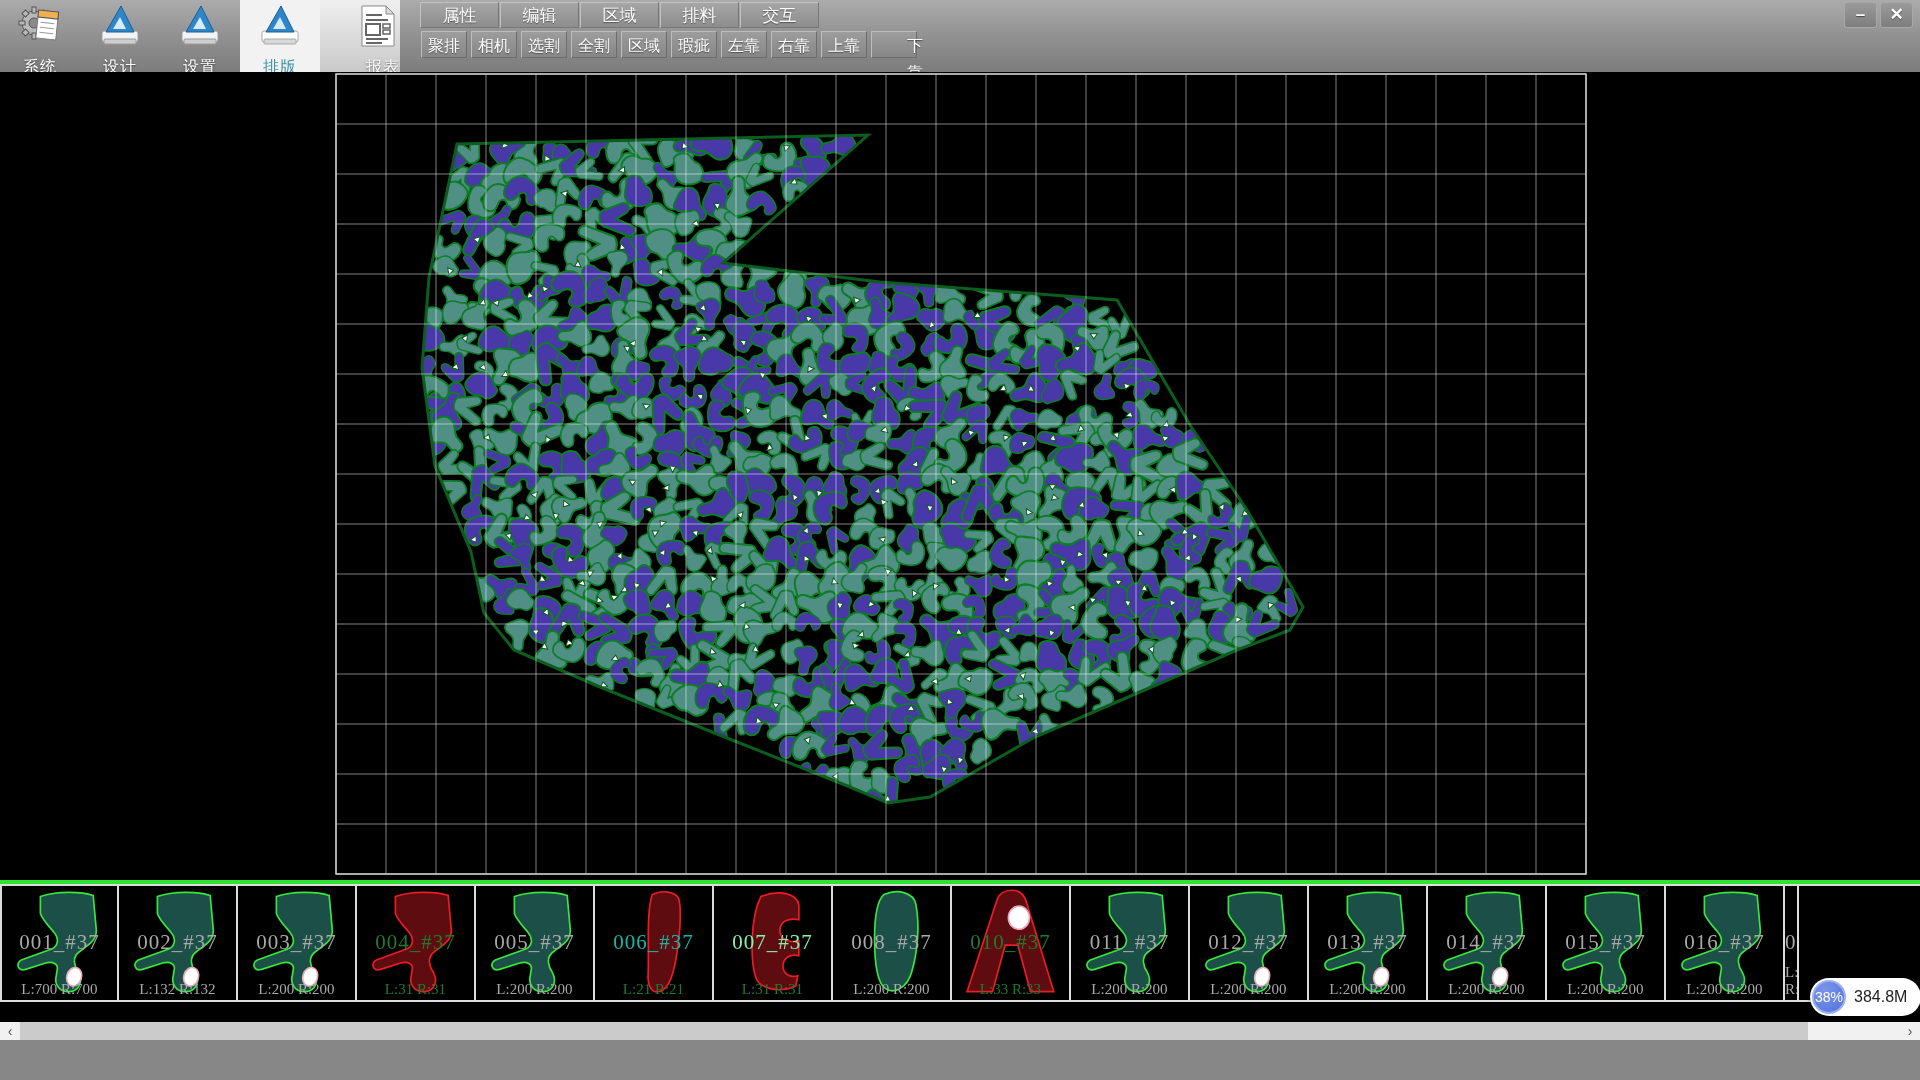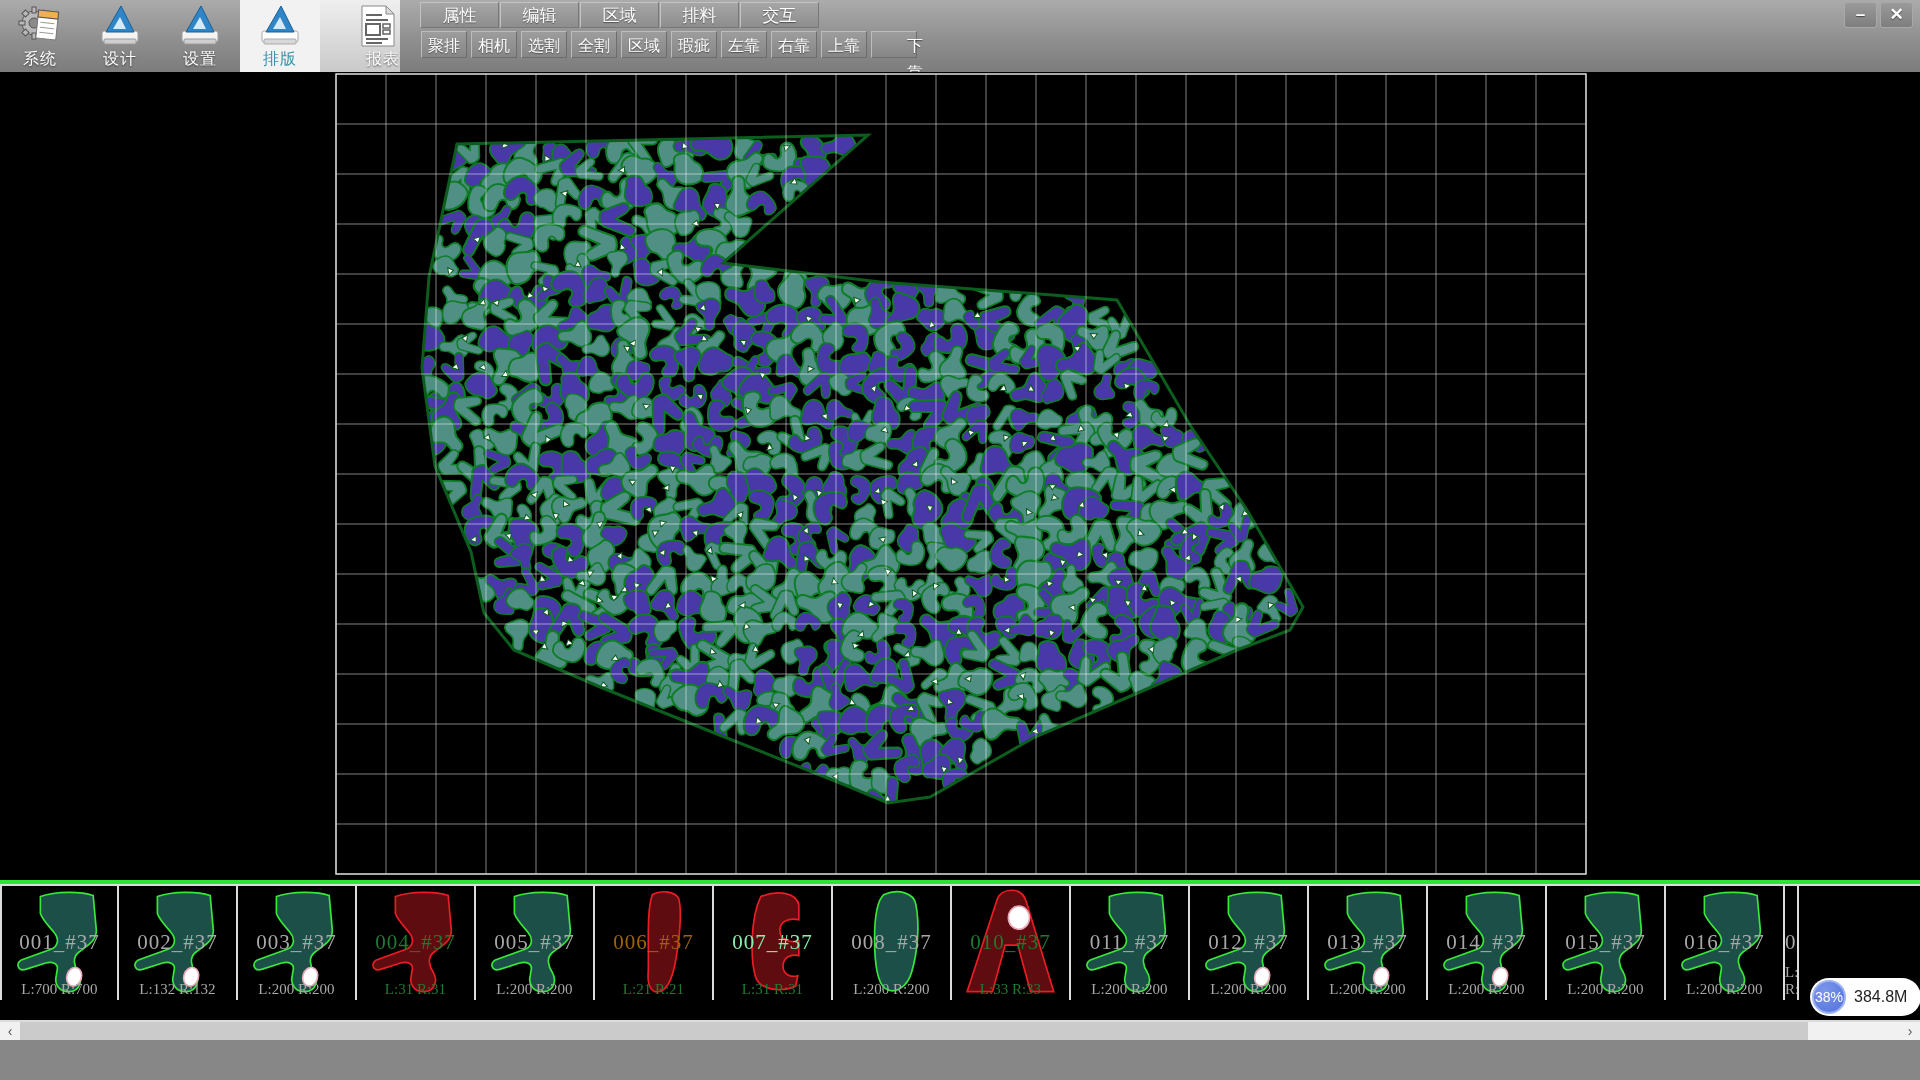--- a/index.html
+++ b/index.html
@@ -4,38 +4,38 @@
 <style>
   html,body{margin:0;padding:0;width:1920px;height:1080px;overflow:hidden;background:#000;
     font-family:"Liberation Sans",sans-serif;-webkit-font-smoothing:antialiased;}
   .abs{position:absolute;}
   
   #toolbar{left:0;top:0;width:1920px;height:72px;
     background:linear-gradient(#ababab,#8f8f8f 55%,#7c7c7c);border-bottom:1px solid #5f5f5f;}
   .launcher-btn{top:0;height:72px;width:80px;display:flex;flex-direction:column;align-items:center;
     justify-content:flex-start;cursor:pointer;}
   .launcher-btn .ic{margin-top:3px;width:46px;height:46px;}
-  .launcher-btn .lb{font-size:16px;color:#fff;text-shadow:0 1px 2px rgba(0,0,0,.55);margin-top:0px;letter-spacing:1px;}
+  .launcher-btn .lb{font-size:16px;color:#fff;text-shadow:0 1px 2px rgba(0,0,0,.55);margin-top:8px;letter-spacing:1px;}
   .launcher-btn.active{background:#f2f2f2;}
   .launcher-btn.active .lb{color:#3a8fa8;text-shadow:none;}
   .launcher-btn.lightbg{background:linear-gradient(#efefef,#c9c9c9);}
   .menu-tab{top:2px;height:26px;width:79px;line-height:26px;text-align:center;color:#fff;font-size:17px;
     text-shadow:0 1px 1px rgba(0,0,0,.45);background:linear-gradient(#a6a6a6,#8d8d8d);
     border:1px solid #c2c2c2;border-right-color:#777;border-bottom-color:#777;box-sizing:border-box;cursor:pointer;}
   .tool-btn{top:31px;height:27px;width:46px;line-height:27px;text-align:center;color:#fff;font-size:16px;
     text-shadow:0 1px 1px rgba(0,0,0,.45);background:linear-gradient(#9d9d9d,#868686);
     border:1px solid #bdbdbd;border-right-color:#6d6d6d;border-bottom-color:#6d6d6d;box-sizing:border-box;cursor:pointer;}
   .win-btn{top:2px;height:26px;width:33px;border-radius:3px;border:1px solid #a9a9a9;
     background:linear-gradient(#9a9a9a,#7e7e7e);color:#fff;font-size:17px;font-weight:bold;
     text-align:center;line-height:24px;box-sizing:border-box;cursor:pointer;text-shadow:0 1px 1px rgba(0,0,0,.5);}
   
   #canvas-wrap{left:0;top:72px;width:1920px;height:808px;background:#000;cursor:crosshair;}
   
   #tray-divider{left:0;top:880px;width:1920px;height:4px;background:#2ee432;}
-  #tray{left:0;top:884px;width:1920px;height:138px;background:#000;display:flex;border-top:2px solid #dcdcdc;border-bottom:2px solid #dcdcdc;box-sizing:border-box;}
+  #tray{left:0;top:884px;width:1920px;height:118px;background:#000;display:flex;border-top:2px solid #dcdcdc;border-bottom:2px solid #dcdcdc;box-sizing:border-box;}
   .tray-cell{position:relative;width:119px;height:114px;flex:0 0 auto;border-right:2px solid #dcdcdc;
     border-left:none;box-sizing:border-box;overflow:hidden;cursor:pointer;background:#000;}
   .tray-cell:first-child{border-left:2px solid #dcdcdc;}
   .tray-cell svg{position:absolute;left:0;top:0;}
   .cell-id{position:absolute;left:0;right:0;top:44px;text-align:center;
     font-family:"Liberation Serif",serif;font-size:21px;letter-spacing:1px;}
   .cell-lr{position:absolute;left:0;right:0;bottom:2px;text-align:center;
     font-family:"Liberation Serif",serif;font-size:15px;}
   
   #hscroll{left:0;top:1022px;width:1920px;height:18px;background:#f1f1f1;}
@@ -1073,21 +1073,21 @@
       <svg width="119" height="114" viewBox="0 0 100 108">
         <path d="M30,10 C45,5 68,5 80,9 L83,42 C83,52 76,55 66,63 C60,68 62,76 66,82 C70,89 68,99 58,100 C48,101 43,93 45,85 L46,79 C47,74 42,71 35,73 L16,79 C9,81 6,74 12,70 L40,60 C47,57 48,50 43,44 C38,38 32,32 30,26 Z" fill="#1d4f49" stroke="#39e639" stroke-width="1.6"></path>
       </svg>
       <div class="cell-id" style="color: rgb(168, 168, 168);">005_#37</div>
       <div class="cell-lr" style="color: rgb(168, 168, 168);">L:200 R:200</div>
     </div>
     <div class="tray-cell">
       <svg width="119" height="114" viewBox="0 0 100 108">
         <path d="M48,8 C58,3 70,6 73,12 C76,24 74,45 71,65 C68,84 64,97 55,100 C47,102 43,94 44,82 C45,62 42,24 48,8 Z" fill="#5f0c10" stroke="#ea1c24" stroke-width="1.6"></path>
       </svg>
-      <div class="cell-id" style="color: #a16207;">006_#37</div>
+      <div class="cell-id" style="color: #14b8a6;">006_#37</div>
       <div class="cell-lr" style="color: rgb(31, 122, 47);">L:21 R:21</div>
     </div>
     <div class="tray-cell">
       <svg width="119" height="114" viewBox="0 0 100 108">
         <path d="M38,10 C55,3 72,7 74,18 L74,32 C65,30 56,33 56,42 C56,51 65,54 74,52 L74,66 C66,64 59,68 59,76 C59,84 67,87 73,85 L71,95 C55,102 36,97 33,86 C28,70 28,30 38,10 Z" fill="#5f0c10" stroke="#ea1c24" stroke-width="1.6"></path>
       </svg>
       <div class="cell-id" style="color: #86efac;">007_#37</div>
       <div class="cell-lr" style="color: rgb(31, 122, 47);">L:31 R:31</div>
     </div>
     <div class="tray-cell">

